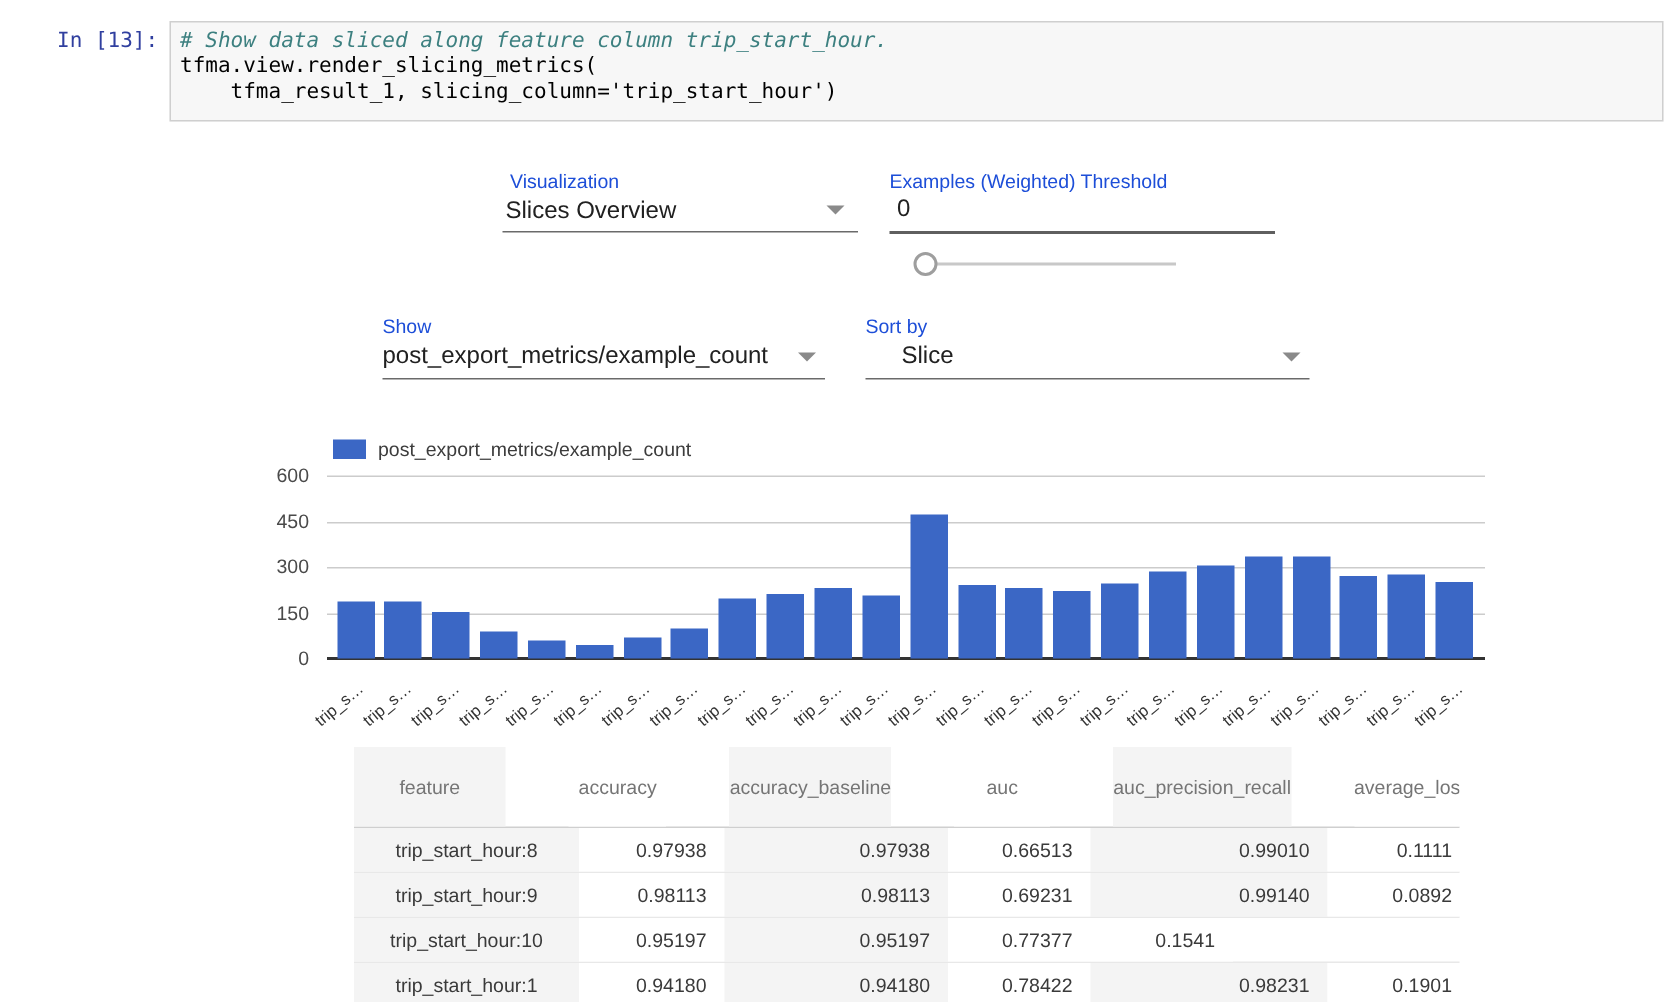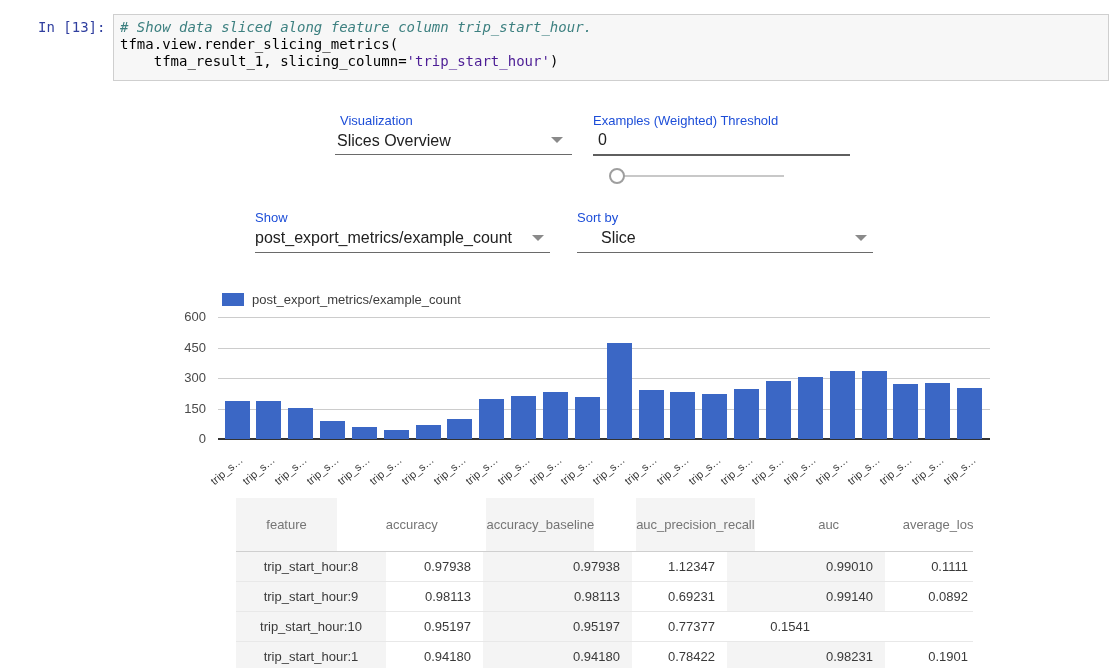--- a/index.html
+++ b/index.html
@@ -6,21 +6,21 @@
   .screen{position:relative;width:1111px;height:668px;background:#fff;overflow:hidden;
           font-family:"Liberation Sans",sans-serif;}
   
   .prompt{position:absolute;left:38px;top:19px;font-family:"DejaVu Sans Mono",monospace;
           font-size:14px;color:#303F9F;white-space:pre;}
   .code-cell{position:absolute;left:113px;top:14px;width:982px;height:57px;
              background:#f7f7f7;border:1px solid #cfcfcf;padding:4px 6px;box-sizing:content-box;}
   .code-line{font-family:"DejaVu Sans Mono",monospace;font-size:14px;line-height:17px;
              color:#000;white-space:pre;}
   .code-line.comment{color:#3D8080;font-style:italic;}
-  .code-line .str{color:#4c1d95;}
+  .code-line .str{color:#000000;}
   
   .ctl-label{position:absolute;font-size:13px;color:#1d4ed8;}
   .ctl-value{position:absolute;font-size:16px;color:#212121;}
   .ctl-line{position:absolute;height:1px;background:#6a6a6a;}
   .ctl-line.thick{height:2px;background:#5f5f5f;}
   .dd-arrow{position:absolute;width:0;height:0;border-left:6px solid transparent;
             border-right:6px solid transparent;border-top:6px solid #8a8a8a;}
   .slider-track{position:absolute;height:2px;background:#c8c8c8;}
   .slider-handle{position:absolute;width:12px;height:12px;border:2px solid #9e9e9e;
                  border-radius:50%;background:#fff;}
@@ -141,29 +141,29 @@
       <div class="bar" style="left: 957.05px; width: 25px; top: 388px; height: 51px; background: rgb(59, 103, 197);"></div>
       <div class="xtick" style="left: 917.55px; top: 452px;">trip_s…</div>
     </div>
 
   <div class="table-clip">
     <div class="mtable" id="mtable">
         <div class="mrow mhead">
           <div class="mcell c-shade" style="width: 150px;">feature</div>
           <div class="mcell c-plain" style="width: 97px;">accuracy</div>
           <div class="mcell c-shade" style="width: 149px;">accuracy_baseline</div>
+          <div class="mcell c-plain" style="width: 95px;">auc</div>
           <div class="mcell c-shade" style="width: 158px;">auc_precision_recall</div>
-          <div class="mcell c-plain" style="width: 95px;">auc</div>
           <div class="mcell c-plain" style="width: 95px;">average_loss</div>
         </div>
         <div class="mrow">
           <div class="mcell c-shade feat" style="width: 150px;">trip_start_hour:8</div>
           <div class="mcell c-plain num" style="width: 97px;">0.97938</div>
           <div class="mcell c-shade num" style="width: 149px;">0.97938</div>
-          <div class="mcell c-plain num" style="width: 95px;">1.12347</div>
+          <div class="mcell c-plain num" style="width: 95px;">0.66513</div>
           <div class="mcell c-shade num" style="width: 158px;">0.99010</div>
           <div class="mcell c-plain num" style="width: 95px;">0.1111</div>
         </div>
         <div class="mrow">
           <div class="mcell c-shade feat" style="width: 150px;">trip_start_hour:9</div>
           <div class="mcell c-plain num" style="width: 97px;">0.98113</div>
           <div class="mcell c-shade num" style="width: 149px;">0.98113</div>
           <div class="mcell c-plain num" style="width: 95px;">0.69231</div>
           <div class="mcell c-shade num" style="width: 158px;">0.99140</div>
           <div class="mcell c-plain num" style="width: 95px;">0.0892</div>

